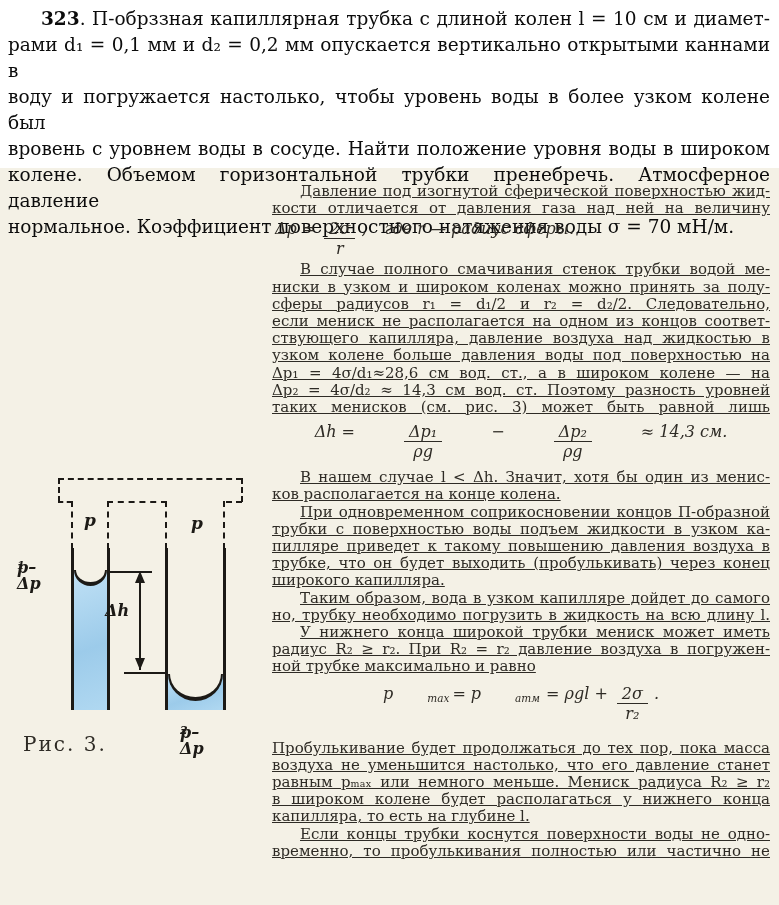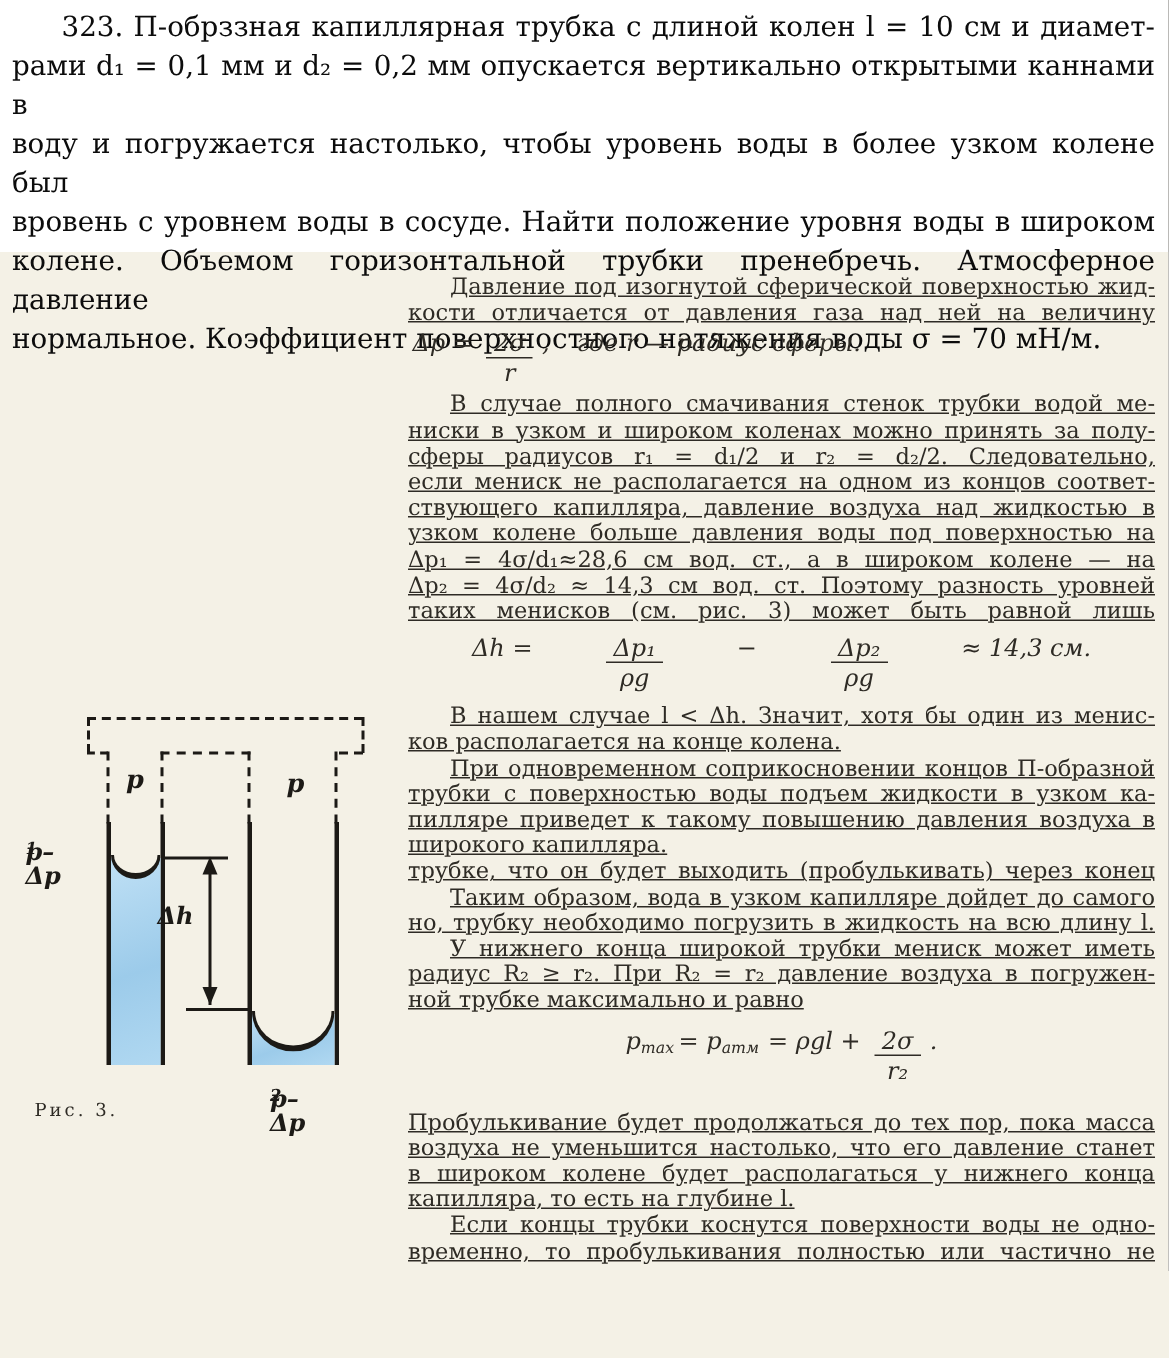--- a/index.html
+++ b/index.html
@@ -8,38 +8,38 @@
     background:#ffffff;overflow:hidden;
     font-family:"DejaVu Serif","DejaVu Sans",serif;
     color:#0c0c0c;
   }
   
   .scan-bg{position:absolute;left:0;top:168px;width:779px;height:737px;background:#f4f1e6;}
 
   
   .problem{position:absolute;left:8px;top:6px;width:762px;font-size:18.5px;line-height:26px;color:#0c0c0c;}
   .hline1{text-align:justify;text-align-last:justify;text-indent:33px;}
-  .hline1 b{font-weight:normal;}
+  .hline1 b{font-weight:bold;}
   .tl{text-align:justify;text-align-last:justify;}
   .tl-end{text-align-last:left;}
 
   
   .solution{position:absolute;left:272px;top:183px;width:498px;font-size:15px;line-height:17.2px;color:#2e2b25;}
   .para{margin:0;text-decoration:underline;}
   .ind .tl:first-child{text-indent:28px;}
 
   .formula{display:flex;align-items:flex-start;font-style:italic;font-size:16px;color:#2e2b25;}
   .formula .gap{display:inline-block;width:18px;}
   .f-left{margin:3px 0 4px;justify-content:flex-start;}
   .f-center{margin:7px 0 9px;justify-content:center;gap:40px;}
   .f-center2{margin:9px 0 18px;justify-content:center;}
   .frac{display:inline-flex;flex-direction:column;align-items:center;margin:0 6px;line-height:17px;}
   .frac .num{padding:0 5px 1px;border-bottom:1.4px solid #2e2b25;}
   .frac .den{padding-top:1px;}
-  .formula sub{font-size:10.5px;vertical-align:-3px;}
+  .formula sub{font-size:10.5px;vertical-align:-3px;margin-left:34px;}
   .formula .tok{margin:0 3px;}
 
   
   .figure{position:absolute;left:15px;top:470px;width:245px;height:300px;}
   .figure *{position:absolute;box-sizing:border-box;}
   .dashH{border-top:2.4px dashed #1c1a16;height:0;}
   .dashV{border-left:2.4px dashed #1c1a16;width:0;}
   .wall{width:3px;background:#1c1a16;}
   .water{background:linear-gradient(160deg,#bfe0f5 0%,#9ccbea 55%,#b0d8f1 100%);}
   .carve{
@@ -48,21 +48,21 @@
     border-bottom:4px solid #1c1a16;
     border-bottom-left-radius:50% 100%;border-bottom-right-radius:50% 100%;
   }
   .refline{height:0;border-top:2px solid #1c1a16;}
   .shaft{width:2px;background:#1c1a16;}
   .arrowhead{width:0;height:0;}
   .ah-up{border-left:5px solid transparent;border-right:5px solid transparent;border-bottom:12px solid #1c1a16;}
   .ah-down{border-left:5px solid transparent;border-right:5px solid transparent;border-top:12px solid #1c1a16;}
   .fig-label{font-style:italic;font-weight:bold;font-size:17px;color:#1c1a16;line-height:1;}
   .fig-sub{font-size:11px;vertical-align:-4px;}
-  .fig-caption{font-style:normal;font-weight:normal;font-size:12px;letter-spacing:2px;color:#2e2b25;line-height:1;}
+  .fig-caption{font-style:normal;font-weight:normal;font-size:20px;letter-spacing:2px;color:#2e2b25;line-height:1;}
 </style>
 </head>
 <body>
 
 <div class="page">
 
   <div class="scan-bg"></div>
 
   <div class="problem">
     <div class="hline1"><b>323</b><span>. П-обрззная капиллярная трубка с длиной колен l = 10 см и диамет-</span></div>
@@ -119,22 +119,22 @@
     </div>
 
     <div class="para ind">
         <div class="tl">В нашем случае l &lt; Δh. Значит, хотя бы один из менис-</div>
         <div class="tl tl-end">ков располагается на конце колена.</div>
       </div>
     <div class="para ind">
         <div class="tl">При одновременном соприкосновении концов П-образной</div>
         <div class="tl">трубки с поверхностью воды подъем жидкости в узком ка-</div>
         <div class="tl">пилляре приведет к такому повышению давления воздуха в</div>
+        <div class="tl">трубке, что он будет выходить (пробулькивать) через конец</div>
         <div class="tl tl-end">широкого капилляра.</div>
-        <div class="tl">трубке, что он будет выходить (пробулькивать) через конец</div>
       </div>
     <div class="para ind">
         <div class="tl">Таким образом, вода в узком капилляре дойдет до самого</div>
         <div class="tl">но, трубку необходимо погрузить в жидкость на всю длину l.</div>
       </div>
     <div class="para ind">
         <div class="tl">У нижнего конца широкой трубки мениск может иметь</div>
         <div class="tl">радиус R₂ ≥ r₂. При R₂ = r₂ давление воздуха в погружен-</div>
         <div class="tl tl-end">ной трубке максимально и равно</div>
       </div>
@@ -146,20 +146,21 @@
       <span class="frac">
           <span class="num">2σ</span>
           <span class="den">r₂</span>
         </span>
       <span>.</span>
     </div>
 
     <div class="para">
         <div class="tl">Пробулькивание будет продолжаться до тех пор, пока масса</div>
         <div class="tl">воздуха не уменьшится настолько, что его давление станет</div>
+        <div class="tl">равным pₘₐₓ или немного меньше. Мениск радиуса R₂ ≥ r₂</div>
         <div class="tl">в широком колене будет располагаться у нижнего конца</div>
         <div class="tl tl-end">капилляра, то есть на глубине l.</div>
       </div>
     <div class="para ind">
         <div class="tl">Если концы трубки коснутся поверхности воды не одно-</div>
         <div class="tl">временно, то пробулькивания полностью или частично не</div>
       </div>
   </div>
 
   <div class="figure">

